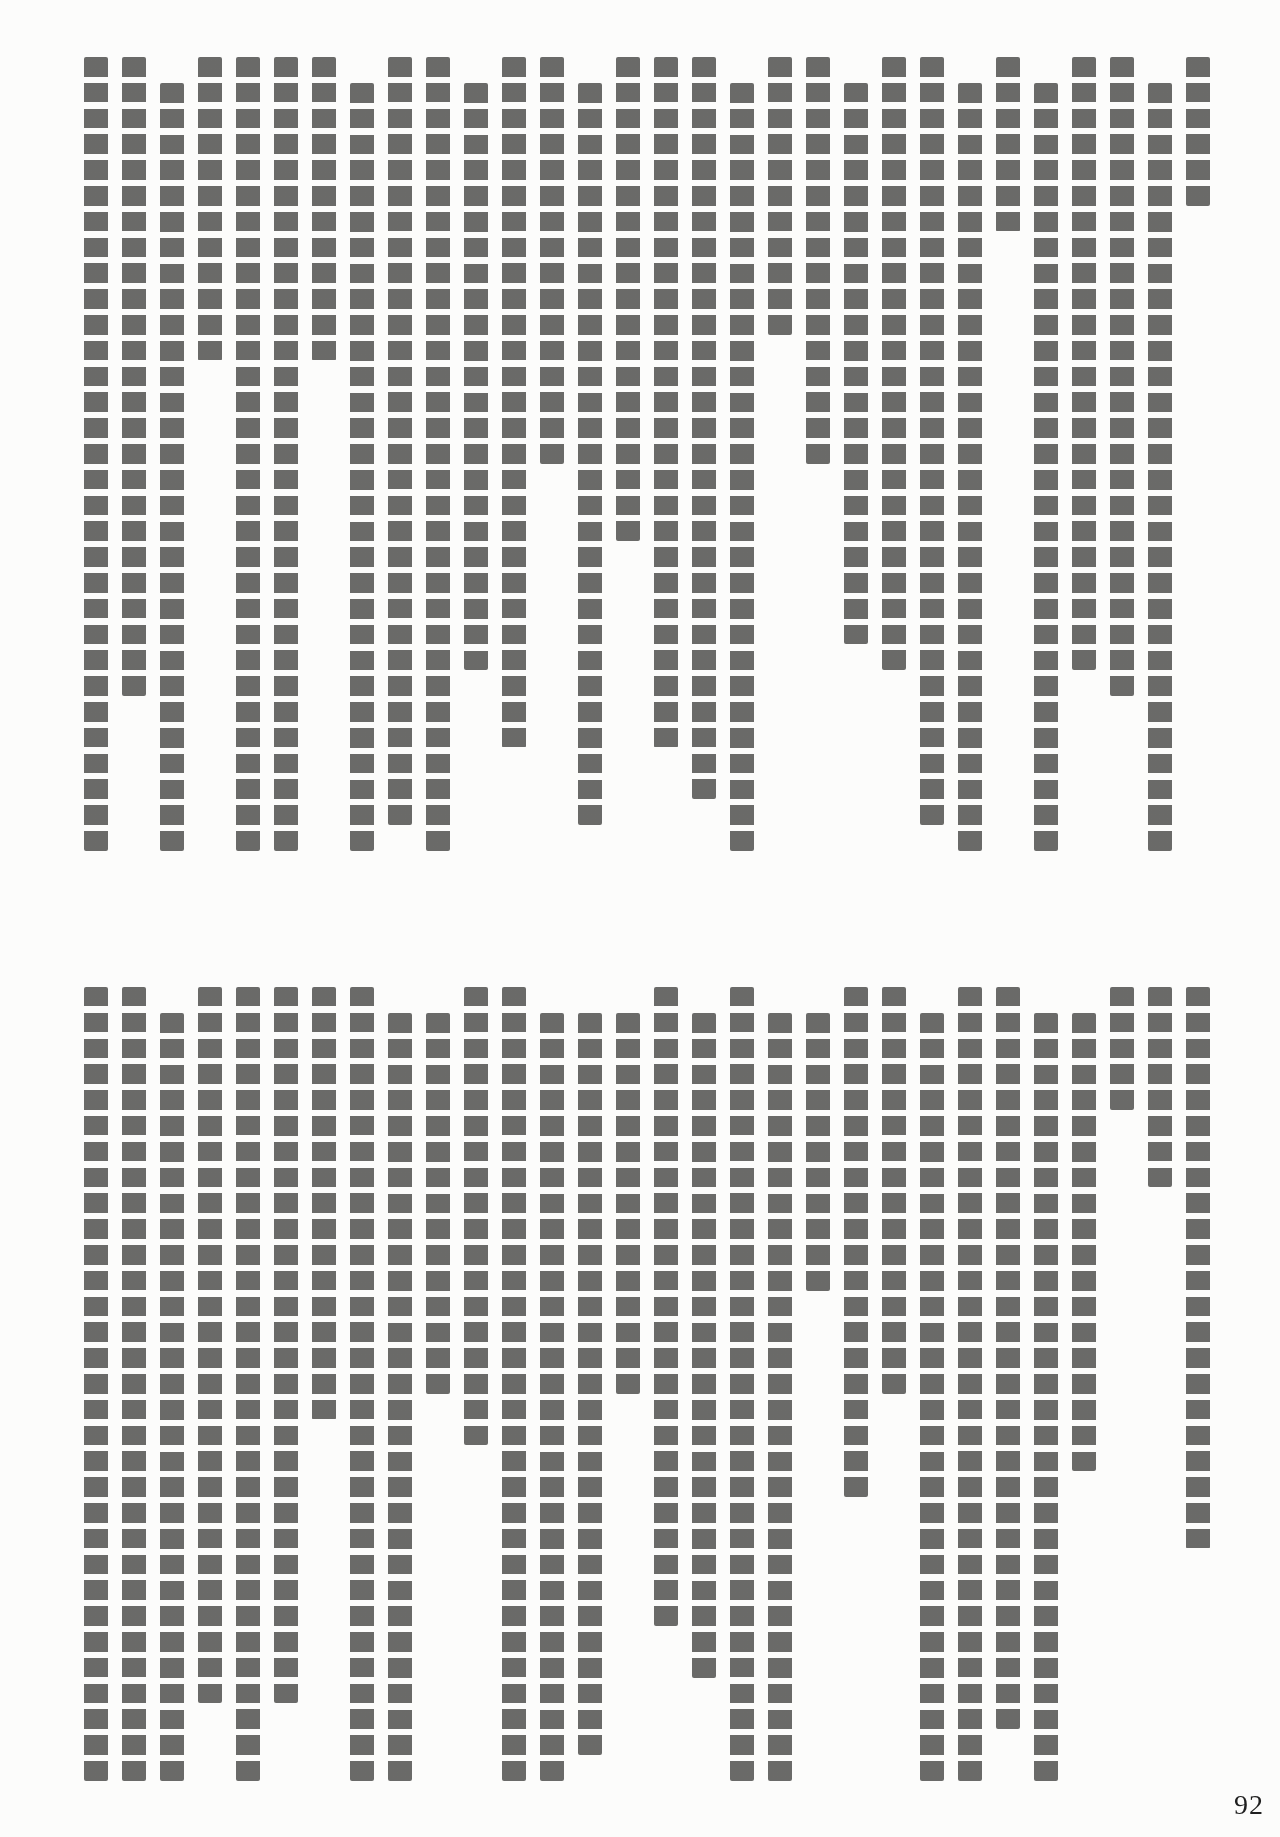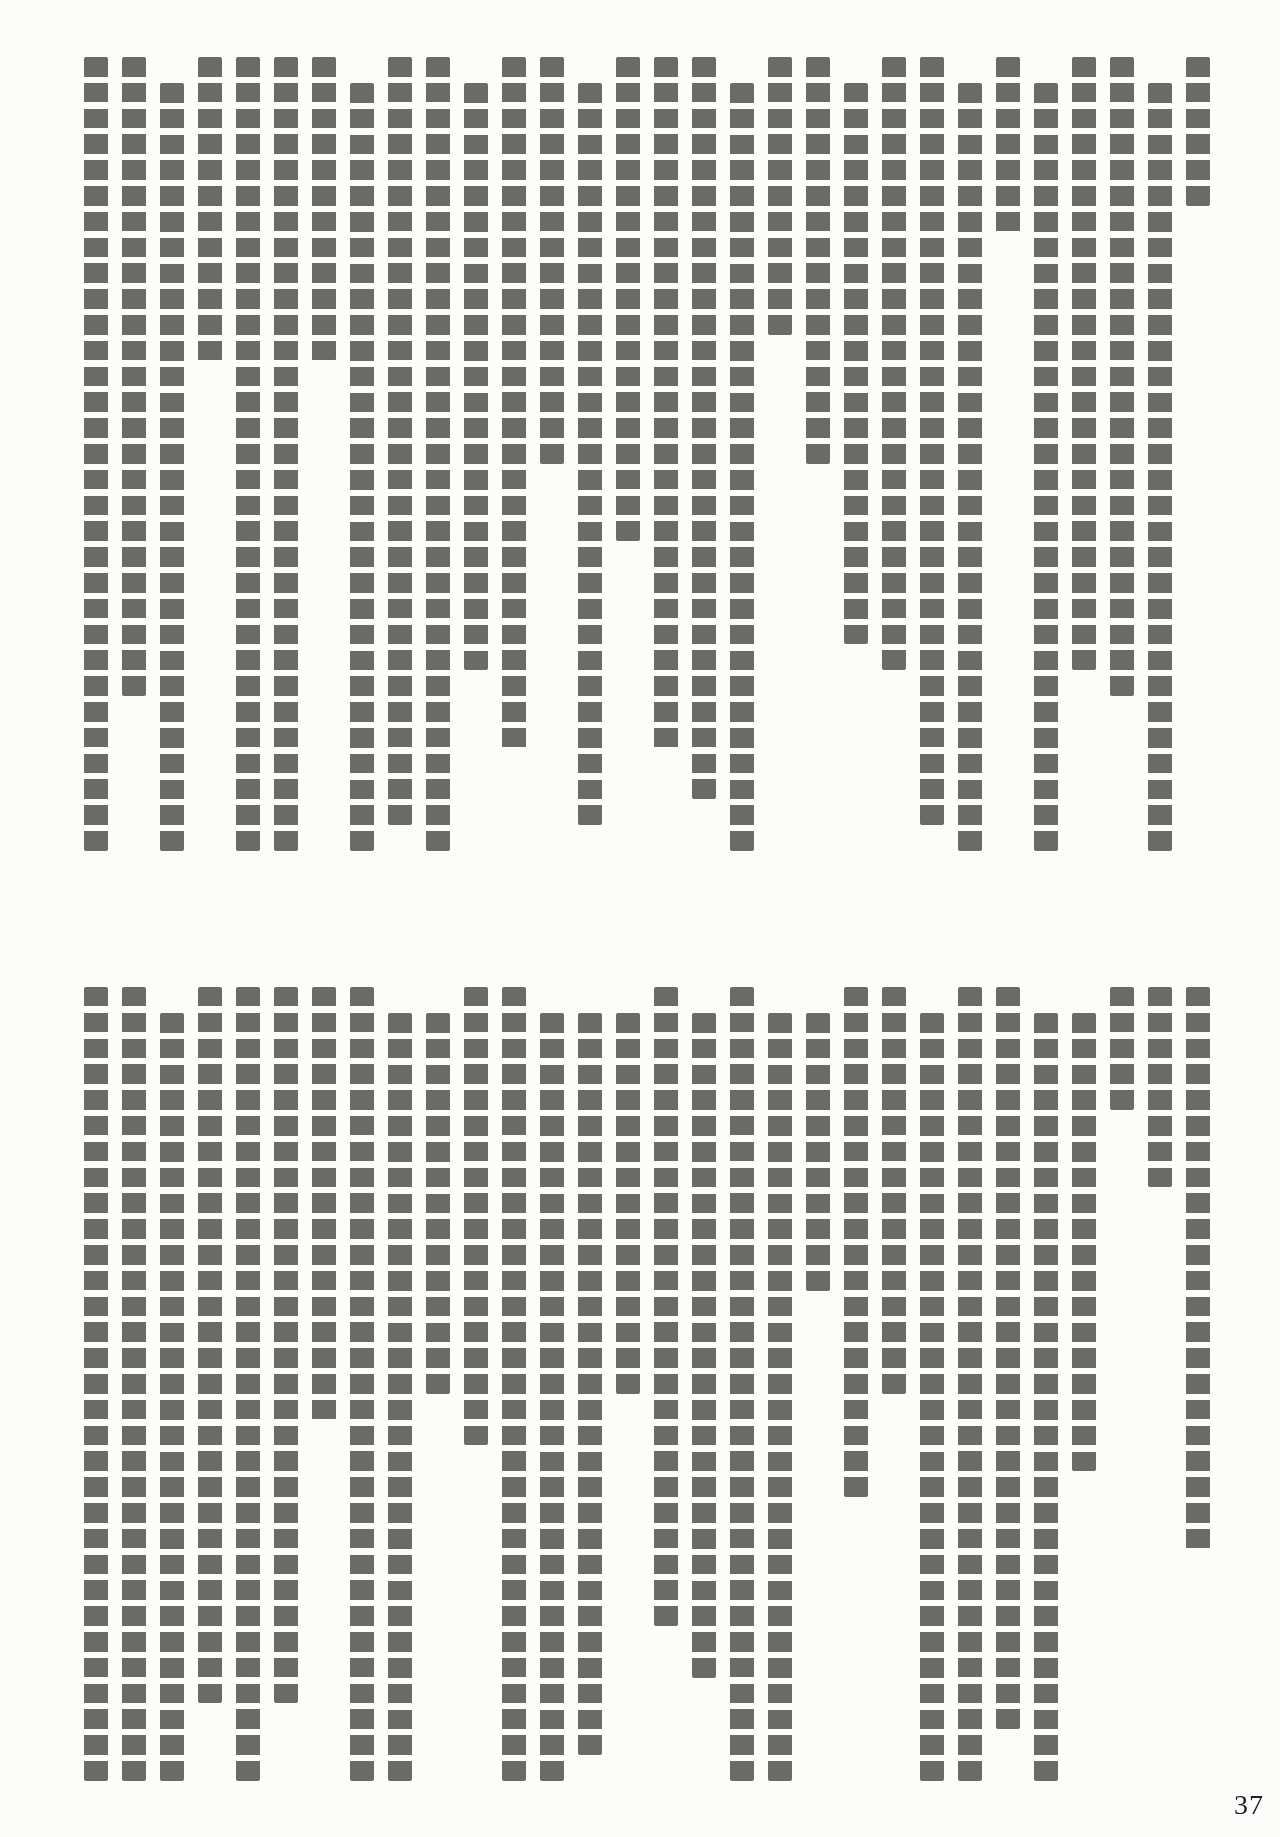--- a/index.html
+++ b/index.html
@@ -108,15 +108,15 @@
       <div class="col" style="left: 350px; top: 0px; height: 793.8px;"></div>
       <div class="col" style="left: 312px; top: 0px; height: 432.6px;"></div>
       <div class="col" style="left: 274px; top: 0px; height: 716.4px;"></div>
       <div class="col" style="left: 236px; top: 0px; height: 793.8px;"></div>
       <div class="col" style="left: 198px; top: 0px; height: 716.4px;"></div>
       <div class="col" style="left: 160px; top: 25.8px; height: 768px;"></div>
       <div class="col" style="left: 122px; top: 0px; height: 793.8px;"></div>
       <div class="col" style="left: 84px; top: 0px; height: 793.8px;"></div>
     </div>
 
-  <div class="page-number">37</div>
+  <div class="page-number">92</div>
 
 </div>
 
 </body></html>

